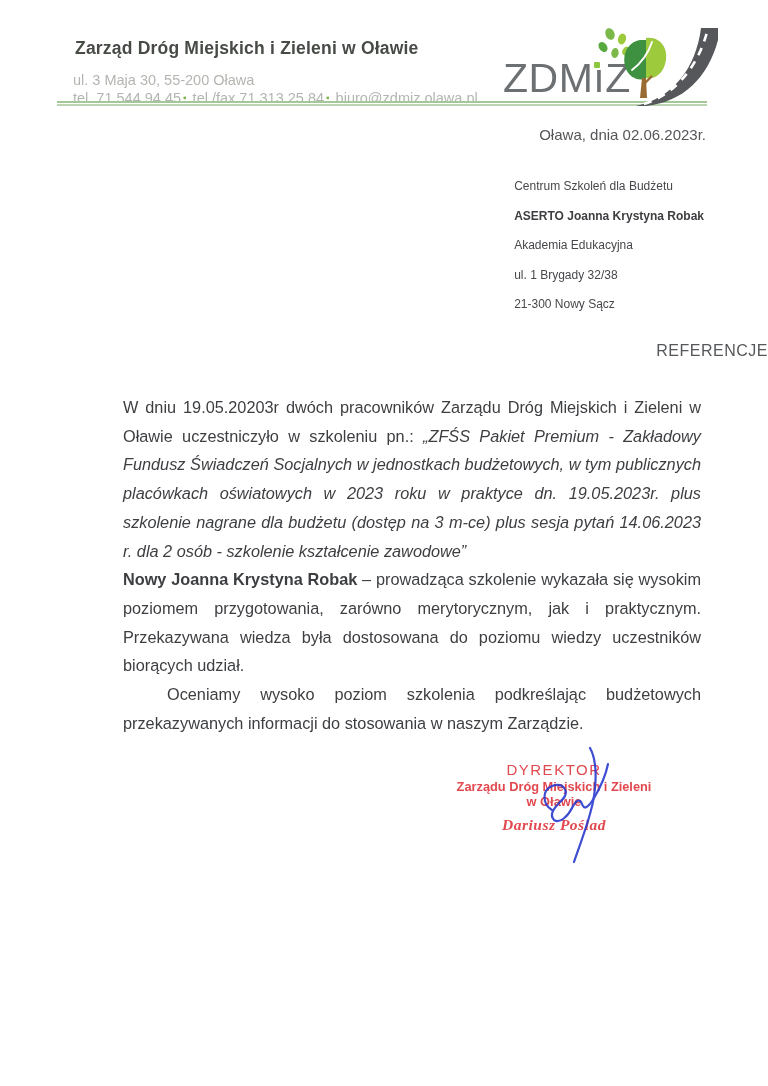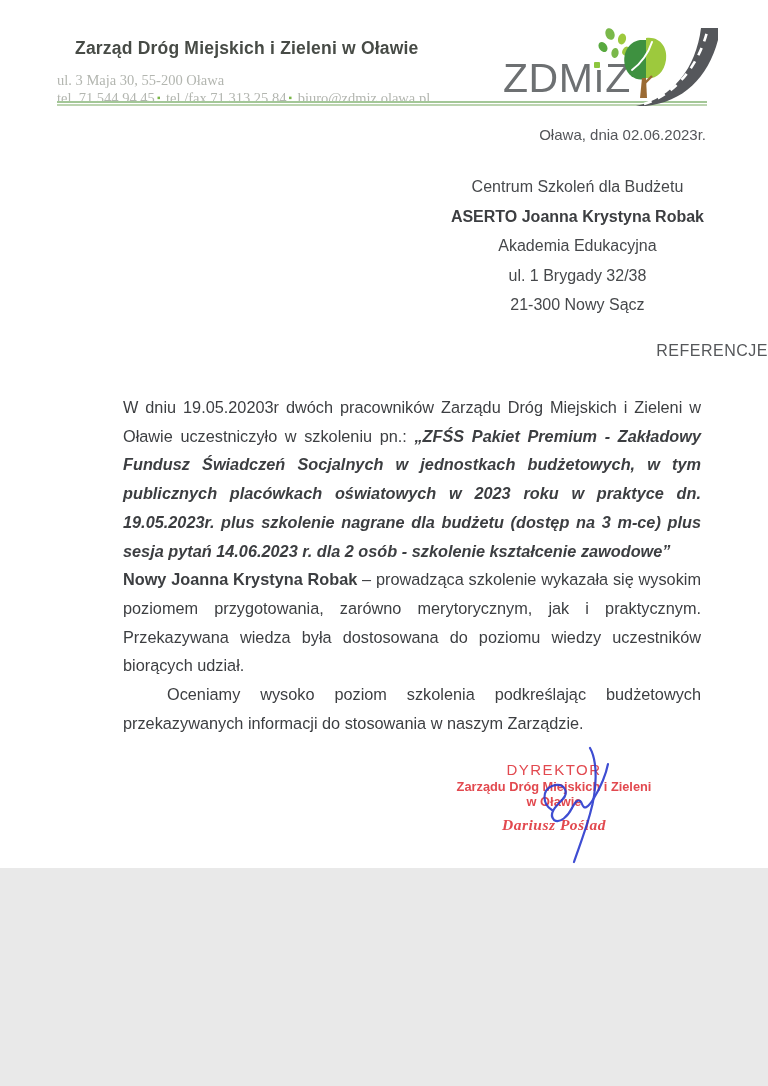--- a/index.html
+++ b/index.html
@@ -1,32 +1,32 @@
 <!DOCTYPE html>
 <html><head>
 <meta charset="utf-8">
 <style>
   html,body{margin:0;padding:0;background:#e9e9e9;}
   .page{
     position:relative;
-    width:768px;height:868px;
+    width:768px;height:1086px;
     margin:0 auto;
     background:#ffffff;
     font-family:"Liberation Sans",sans-serif;
     overflow:hidden;
   }
 
   
   .company-name{
     position:absolute;left:75px;top:38px;
     font-size:17.5px;font-weight:bold;color:#474b46;letter-spacing:.2px;
   }
   .address-block{
-    position:absolute;left:57px;top:72px;
-    font-size:14.5px;color:#b3b6b0;line-height:17px;white-space:nowrap;font-family:Liberation Serif, serif;
+    position:absolute;left:73px;top:72px;
+    font-size:14.5px;color:#b3b6b0;line-height:17px;white-space:nowrap;
   }
   .address-block .bullet{color:#7ab648;font-size:10px;vertical-align:2px;margin:0 2px;}
   .green-rule{
     position:absolute;left:57px;top:101px;width:650px;height:5px;
     background:linear-gradient(to bottom,#a3c797 0 2px,#ffffff 2px 3px,#bcd4b0 3px 5px);
   }
 
   
   .logo{position:absolute;left:503px;top:26px;width:215px;height:80px;}
   .logo-text{
@@ -41,39 +41,39 @@
   }
   .logo-art{position:absolute;left:85px;top:0;width:130px;height:80px;}
 
   
   .date-line{
     position:absolute;right:62px;top:126px;
     font-size:15px;color:#54565a;margin-left:24px;
   }
   .recipient{
     position:absolute;right:64px;top:172px;
-    text-align:center;font-size:16px;color:#46484b;line-height:29.5px;white-space:nowrap;
+    text-align:left;font-size:12px;color:#46484b;line-height:29.5px;white-space:nowrap;
   }
   .recipient .bold{font-weight:bold;color:#3c3e41;}
 
   
   .doc-title{
     position:absolute;left:0;top:342px;width:768px;
     text-align:right;font-size:16px;color:#55575a;letter-spacing:.5px;
   }
 
   
   .body-text{
     position:absolute;left:123px;top:393px;width:578px;
     font-size:16.3px;line-height:28.7px;color:#3c3e41;
     text-align:justify;
   }
   .body-text .par{margin:0;}
   .body-text .bold{font-weight:bold;}
-  .body-text .bold-italic{font-weight:bold;font-style:italic;}
+  .body-text .bold-italic{font-weight:normal;font-style:italic;}
   .body-text .indent{text-indent:44px;}
 
   
   .stamp{
     position:absolute;left:438px;top:761px;width:232px;
     text-align:center;color:#e2494f;white-space:nowrap;
   }
   .stamp-line1{font-size:15px;letter-spacing:1.5px;}
   .stamp-line2{font-size:12.8px;font-weight:600;margin-top:1px;}
   .stamp-line3{font-size:12.8px;font-weight:600;}

